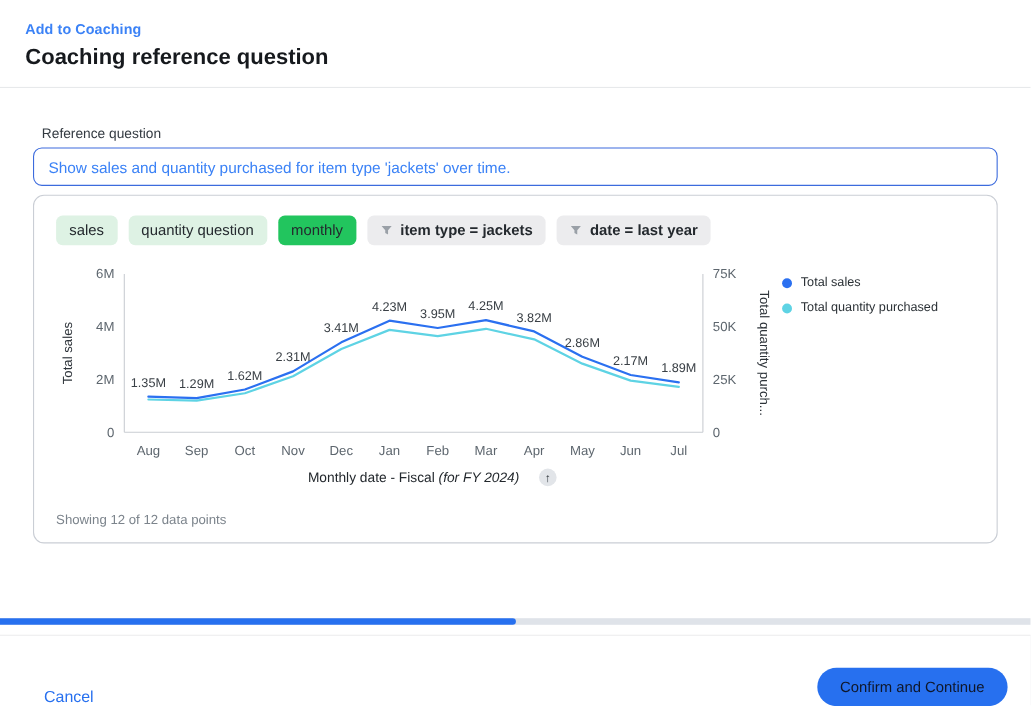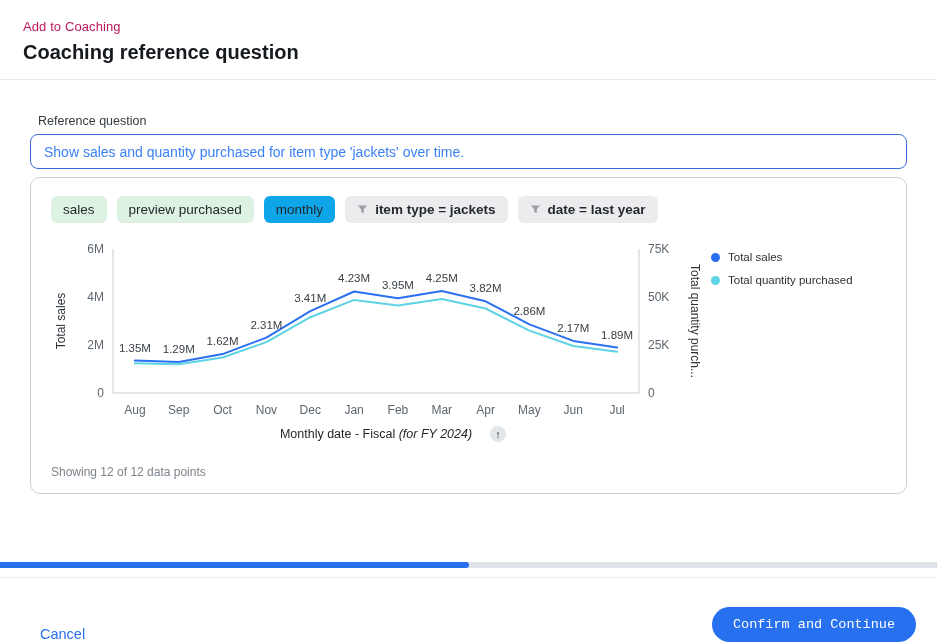--- a/index.html
+++ b/index.html
@@ -7,21 +7,21 @@
   body {
     font-family: "Liberation Sans", sans-serif;
     background: #ffffff;
     color: #1c2024;
     position: relative;
     overflow: hidden;
   }
 
   
   .header { padding: 19px 24px 15px 23px; border-bottom: 1px solid #e7e9eb; }
-  .eyebrow { font-size: 13px; color: #be185d; letter-spacing: .1px; }
+  .eyebrow { font-size: 13px; color: #3b82f6; letter-spacing: .1px; font-weight: bold; }
   .title { font-size: 20px; font-weight: 700; color: #16191d; margin-top: 7px; }
 
   
   .content { padding: 34px 30px 0 30px; }
   .field-label { font-size: 12.5px; color: #333a41; margin: 0 0 6px 8px; display: block; }
   .ref-input {
     width: 100%; height: 35px;
     border: 1.5px solid #3c6bdd; border-radius: 8px;
     padding: 0 13px; font-size: 14px; color: #3b82f6;
     font-family: "Liberation Sans", sans-serif;
@@ -37,21 +37,21 @@
     background: #fff;
   }
   .chips { display: flex; gap: 10px; align-items: center; }
   .chip {
     display: inline-flex; align-items: center; gap: 7px;
     font-size: 13.5px; color: #24292e;
     padding: 6px 12px; border-radius: 6px; white-space: nowrap;
     cursor: default;
   }
   .chip.green  { background: #def2e4; }
-  .chip.blue   { background: #0ea5e9; }
+  .chip.blue   { background: #22c55e; }
   .chip.filter { background: #ececee; font-weight: bold; }
   .funnel { flex: none; }
 
   .chart-row { display: flex; margin-top: 14px; }
   .chart-svg { flex: none; display: block; }
   svg text { font-family: "Liberation Sans", sans-serif; }
   .tick { font-size: 12px; fill: #5d666e; }
   .pt-label { font-size: 11.5px; fill: #3a4046; }
   .axis-label { font-size: 12px; fill: #2e343a; }
   .xlabel { font-size: 12.5px; fill: #23282d; }
@@ -73,22 +73,22 @@
 
   
   .footer {
     position: absolute; left: 0; right: 0; bottom: 0; height: 64px;
     background: #fff; box-shadow: 0 -1px 0 #ededee;
     display: flex; align-items: flex-end; justify-content: space-between;
     padding: 0 21px 0 40px;
   }
   .cancel-link { font-size: 14.5px; color: #2770ef; cursor: pointer; }
   .confirm-btn {
-    background: #2770ef; color: #ffffff; border: none;
-    font-family: Liberation Mono, monospace;
+    background: #2770ef; color: #0f172a; border: none;
+    font-family: Liberation Sans, sans-serif;
     font-size: 13.5px; padding: 10px 21px; border-radius: 18px;
     cursor: pointer;
   }
 </style>
 </head>
 <body>
 
 <div class="header">
   <div class="eyebrow">Add to Coaching</div>
   <div class="title">Coaching reference question</div>
@@ -97,21 +97,21 @@
 <div class="content">
 
   <label class="field-label">Reference question</label>
   <input class="ref-input" type="text" value="Show sales and quantity purchased for item type 'jackets' over time." style="">
 
 
   <div class="panel">
 
     <div class="chips">
       <span class="chip green">sales</span>
-      <span class="chip green">preview purchased</span>
+      <span class="chip green">quantity question</span>
       <span class="chip blue">monthly</span>
       <span class="chip filter">
         <svg class="funnel" width="11" height="11" viewBox="0 0 12 12">
           <path d="M1 1.5 H11 L7.4 5.8 V10 L4.6 8.6 V5.8 Z" fill="#9aa0a7"></path>
         </svg>
         <span>item type = jackets</span>
       </span>
       <span class="chip filter">
         <svg class="funnel" width="11" height="11" viewBox="0 0 12 12">
           <path d="M1 1.5 H11 L7.4 5.8 V10 L4.6 8.6 V5.8 Z" fill="#9aa0a7"></path>

